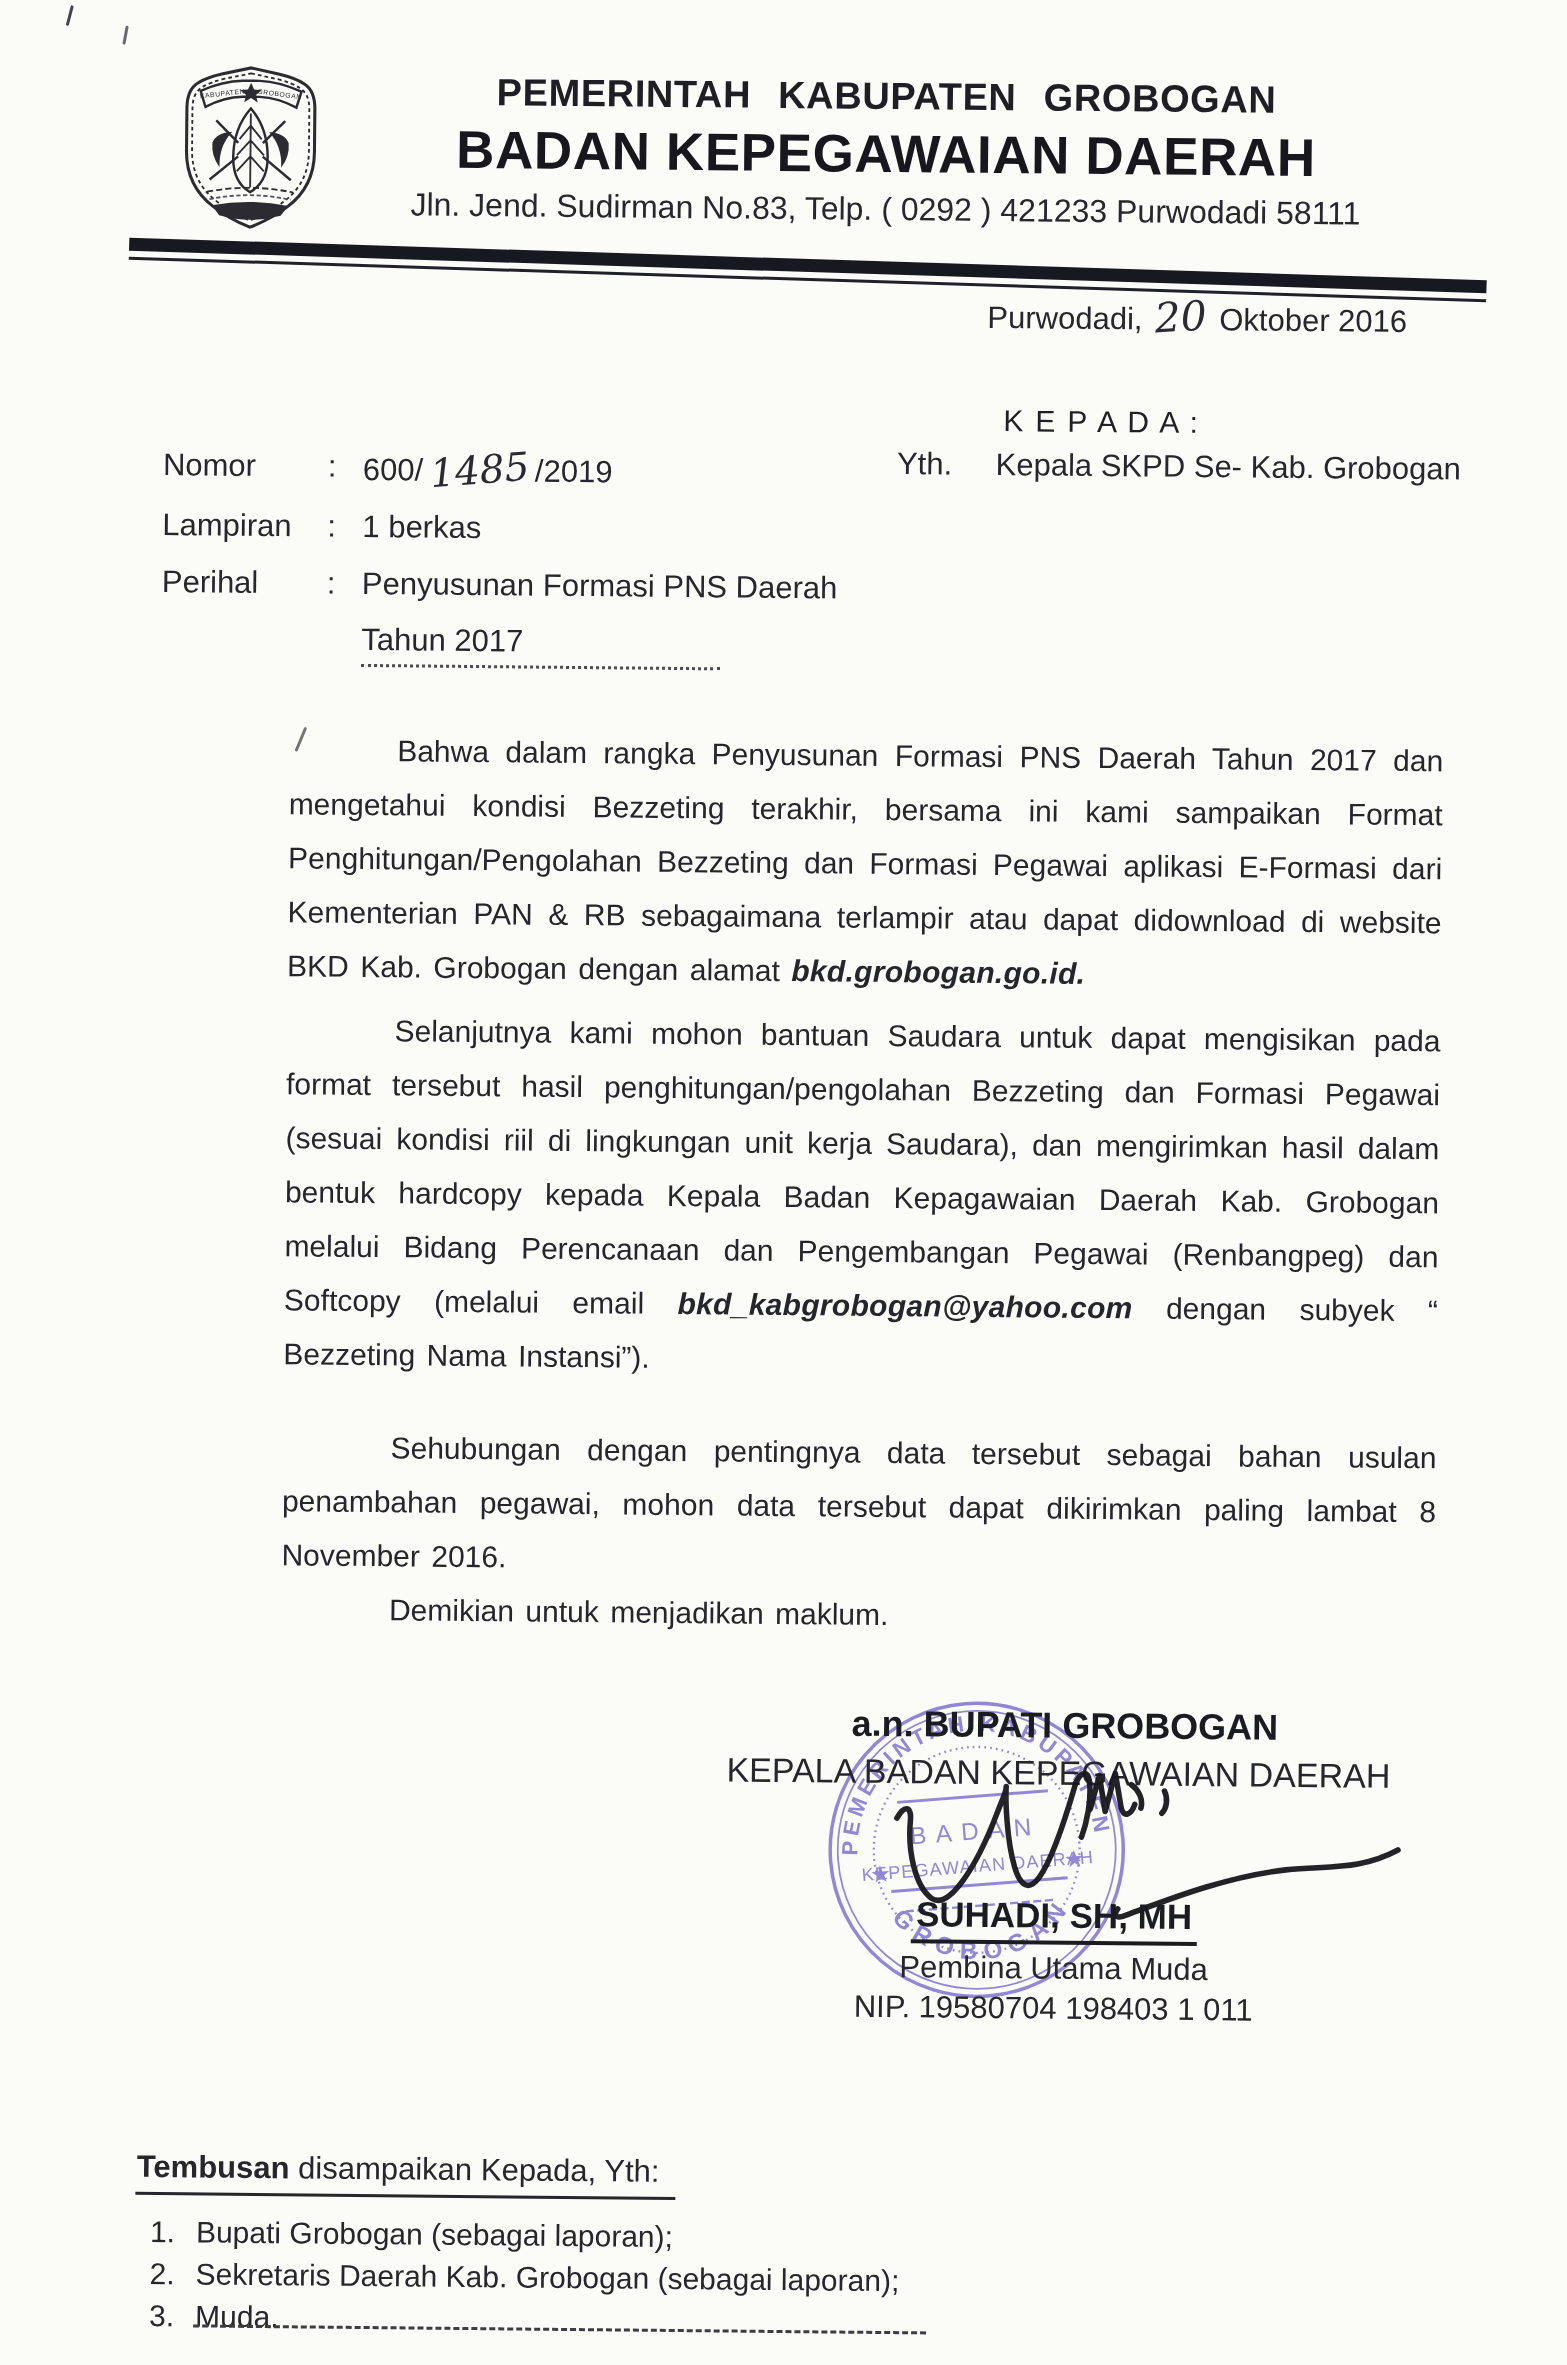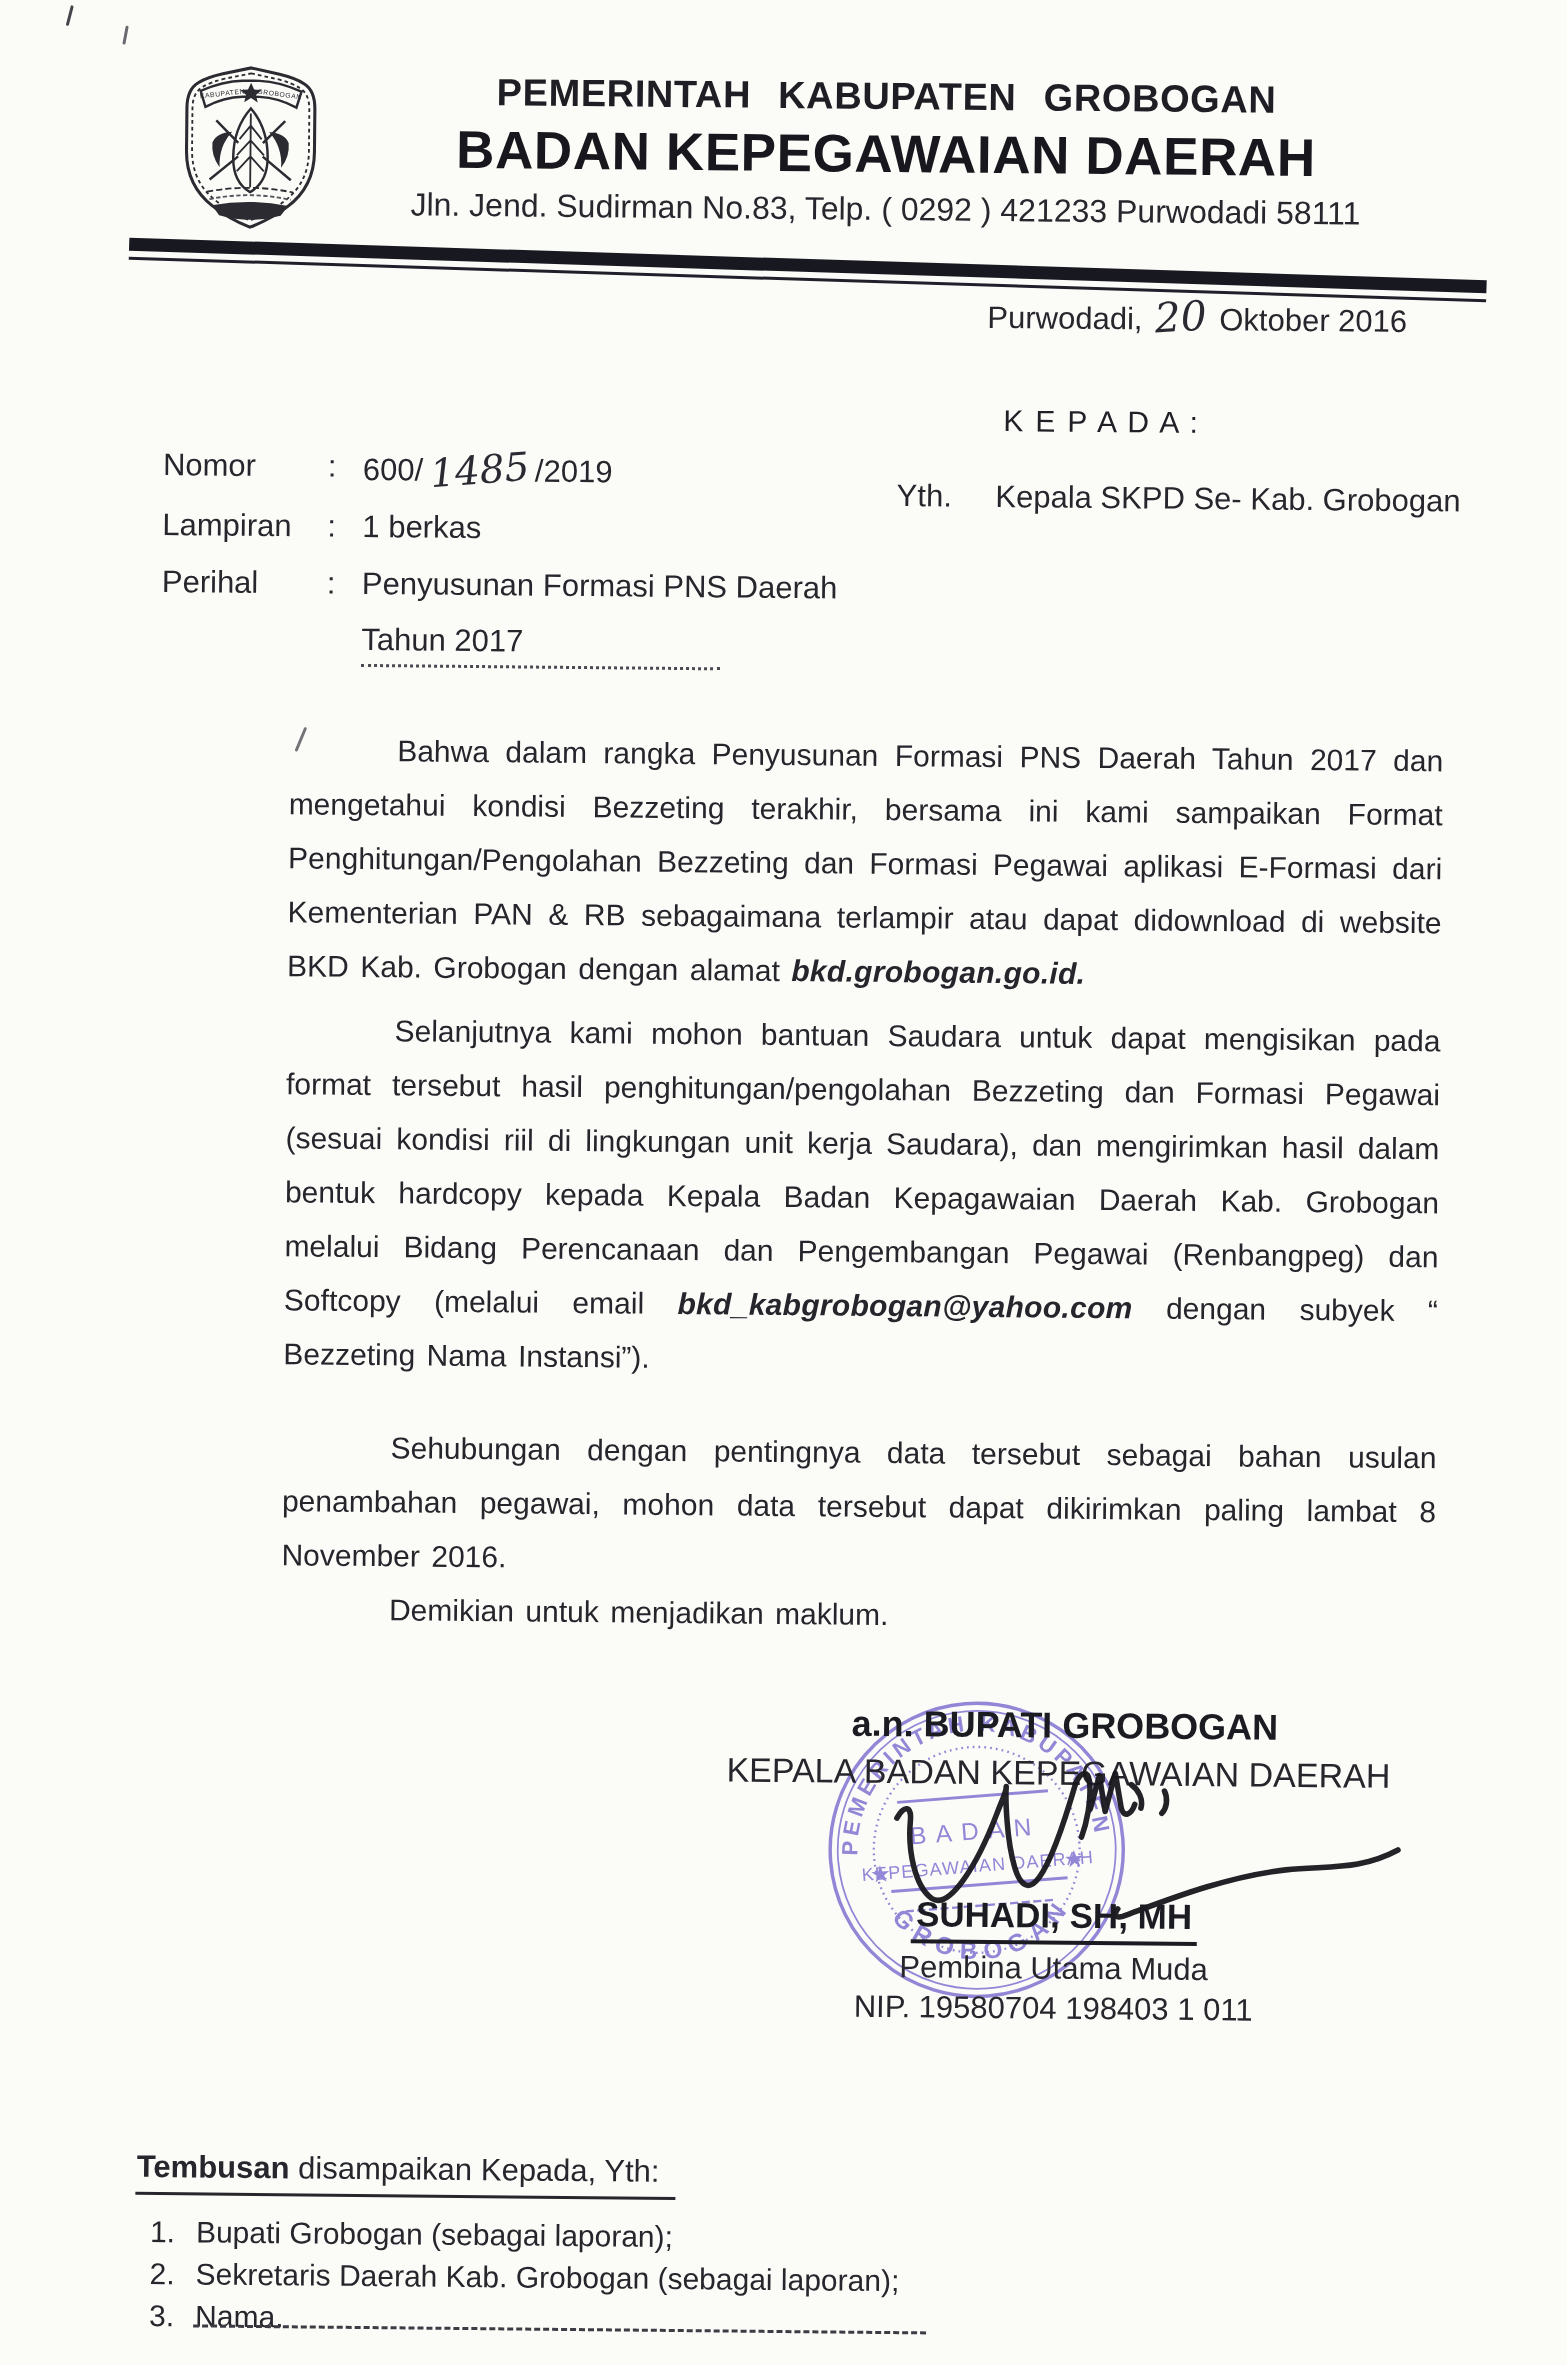--- a/index.html
+++ b/index.html
@@ -23,21 +23,21 @@
   .rule{position:absolute;left:122px;top:244px;width:1358px;transform:rotate(1.25deg);transform-origin:0 50%;}
   .rule-thick{height:13px;background:#181820;}
   .rule-thin{height:3.1px;background:#20202a;margin-top:5.5px;}
 
   
   .dateline{position:absolute;left:981px;top:288px;font-size:31px;white-space:nowrap;}
   .hand{font-family:"DejaVu Serif",serif;font-style:italic;color:#2a2a33;display:inline-block;}
   .hand-day{font-size:41px;transform:rotate(-4deg) translateY(1.2px);margin:0 3.7px;}
   .kepada{position:absolute;left:998px;top:402px;font-size:30px;letter-spacing:1.8px;color:#202027;}
   .yth-row{position:absolute;left:892px;top:445px;font-size:31px;white-space:nowrap;}
-  .yth-label{display:inline-block;width:90px;margin-top:32px;}
+  .yth-label{display:inline-block;width:90px;}
 
   
   .ref{position:absolute;left:158px;top:442px;font-size:31px;}
   .ref-row{display:flex;align-items:flex-start;line-height:57px;}
   .ref-label{width:165px;}
   .ref-colon{width:35px;}
   .hand-number{font-size:39px;transform:rotate(-5deg) translateY(2.5px);margin:0 6.2px;}
   .perihal-l2{margin-left:200px;line-height:55px;}
   .dotted-ul{display:inline-block;line-height:38px;border-bottom:3.1px dotted #4a4a52;padding-bottom:5px;padding-right:197px;}
 
@@ -209,21 +209,21 @@
         <div class="temb-row">
           <span class="temb-num">1.</span>
           <span>Bupati Grobogan (sebagai laporan);</span>
         </div>
         <div class="temb-row">
           <span class="temb-num">2.</span>
           <span>Sekretaris Daerah Kab. Grobogan (sebagai laporan);</span>
         </div>
         <div class="temb-row">
           <span class="temb-num">3.</span>
-          <span>Nama.</span>
+          <span>Muda.</span>
         </div>
       </div>
     </div>
     <div class="temb-dashes"></div>
 
   </div>
 </div>
 
 
 </body></html>

